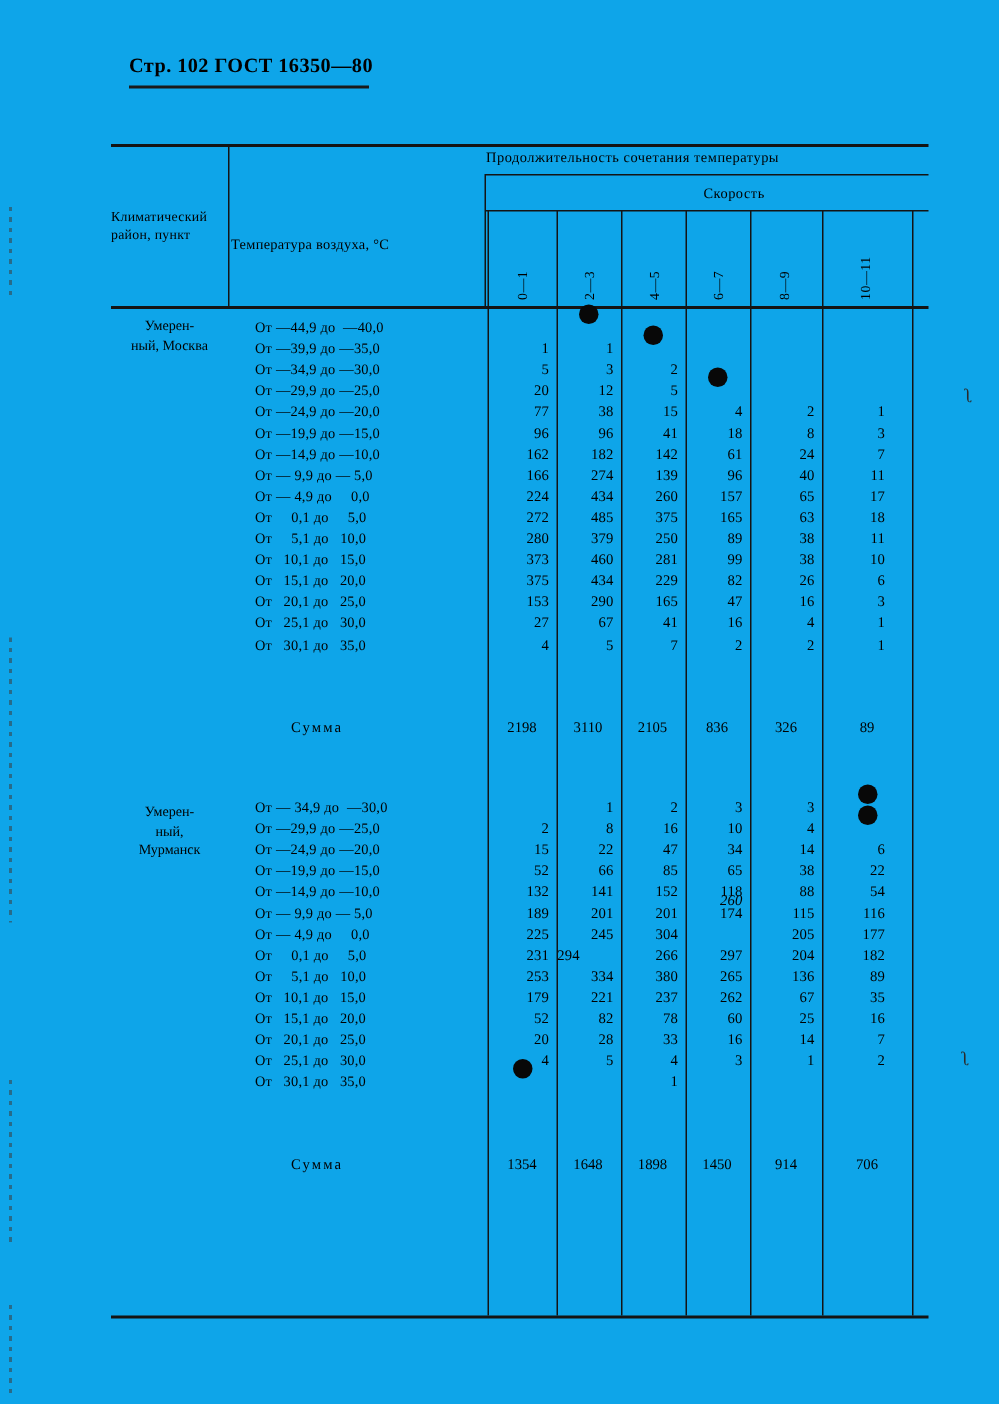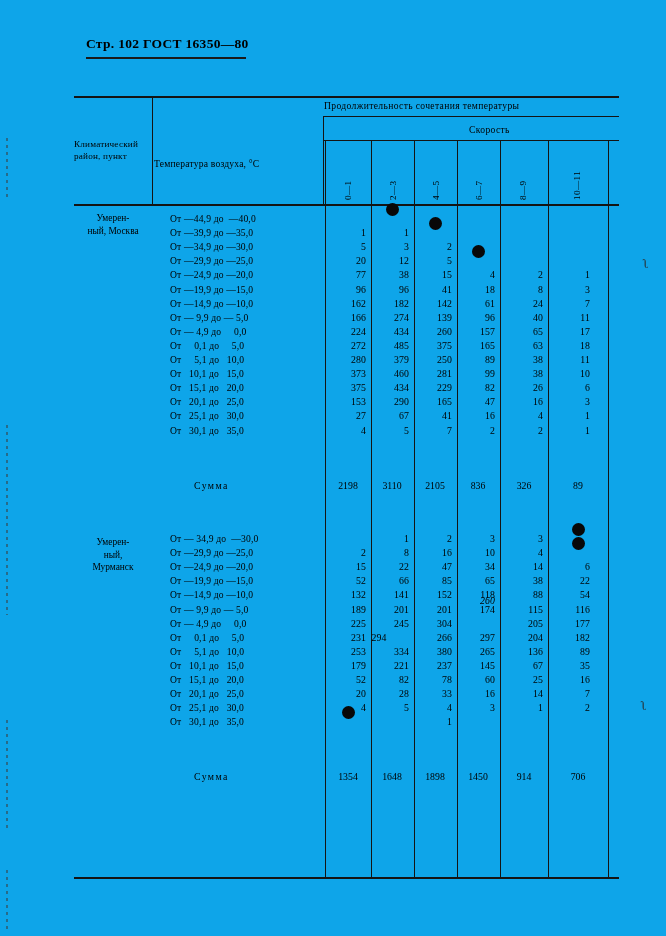--- a/index.html
+++ b/index.html
@@ -385,21 +385,21 @@
         <div class="num" style="top: 549.8px; left: 232px; width: 60px;">253</div>
         <div class="num" style="top: 549.8px; left: 275px; width: 60px;">334</div>
         <div class="num" style="top: 549.8px; left: 318px; width: 60px;">380</div>
         <div class="num" style="top: 549.8px; left: 361px; width: 60px;">265</div>
         <div class="num" style="top: 549.8px; left: 409px; width: 60px;">136</div>
         <div class="num" style="top: 549.8px; left: 456px; width: 60px;">89</div>
         <div class="rng" style="top: 563.9px;">От   10,1 до   15,0</div>
         <div class="num" style="top: 563.9px; left: 232px; width: 60px;">179</div>
         <div class="num" style="top: 563.9px; left: 275px; width: 60px;">221</div>
         <div class="num" style="top: 563.9px; left: 318px; width: 60px;">237</div>
-        <div class="num" style="top: 563.9px; left: 361px; width: 60px;">145</div>
+        <div class="num" style="top: 563.9px; left: 361px; width: 60px;">262</div>
         <div class="num" style="top: 563.9px; left: 409px; width: 60px;">67</div>
         <div class="num" style="top: 563.9px; left: 456px; width: 60px;">35</div>
         <div class="rng" style="top: 578px;">От   15,1 до   20,0</div>
         <div class="num" style="top: 578px; left: 232px; width: 60px;">52</div>
         <div class="num" style="top: 578px; left: 275px; width: 60px;">82</div>
         <div class="num" style="top: 578px; left: 318px; width: 60px;">78</div>
         <div class="num" style="top: 578px; left: 361px; width: 60px;">60</div>
         <div class="num" style="top: 578px; left: 409px; width: 60px;">25</div>
         <div class="num" style="top: 578px; left: 456px; width: 60px;">16</div>
         <div class="rng" style="top: 592.1px;">От   20,1 до   25,0</div>

